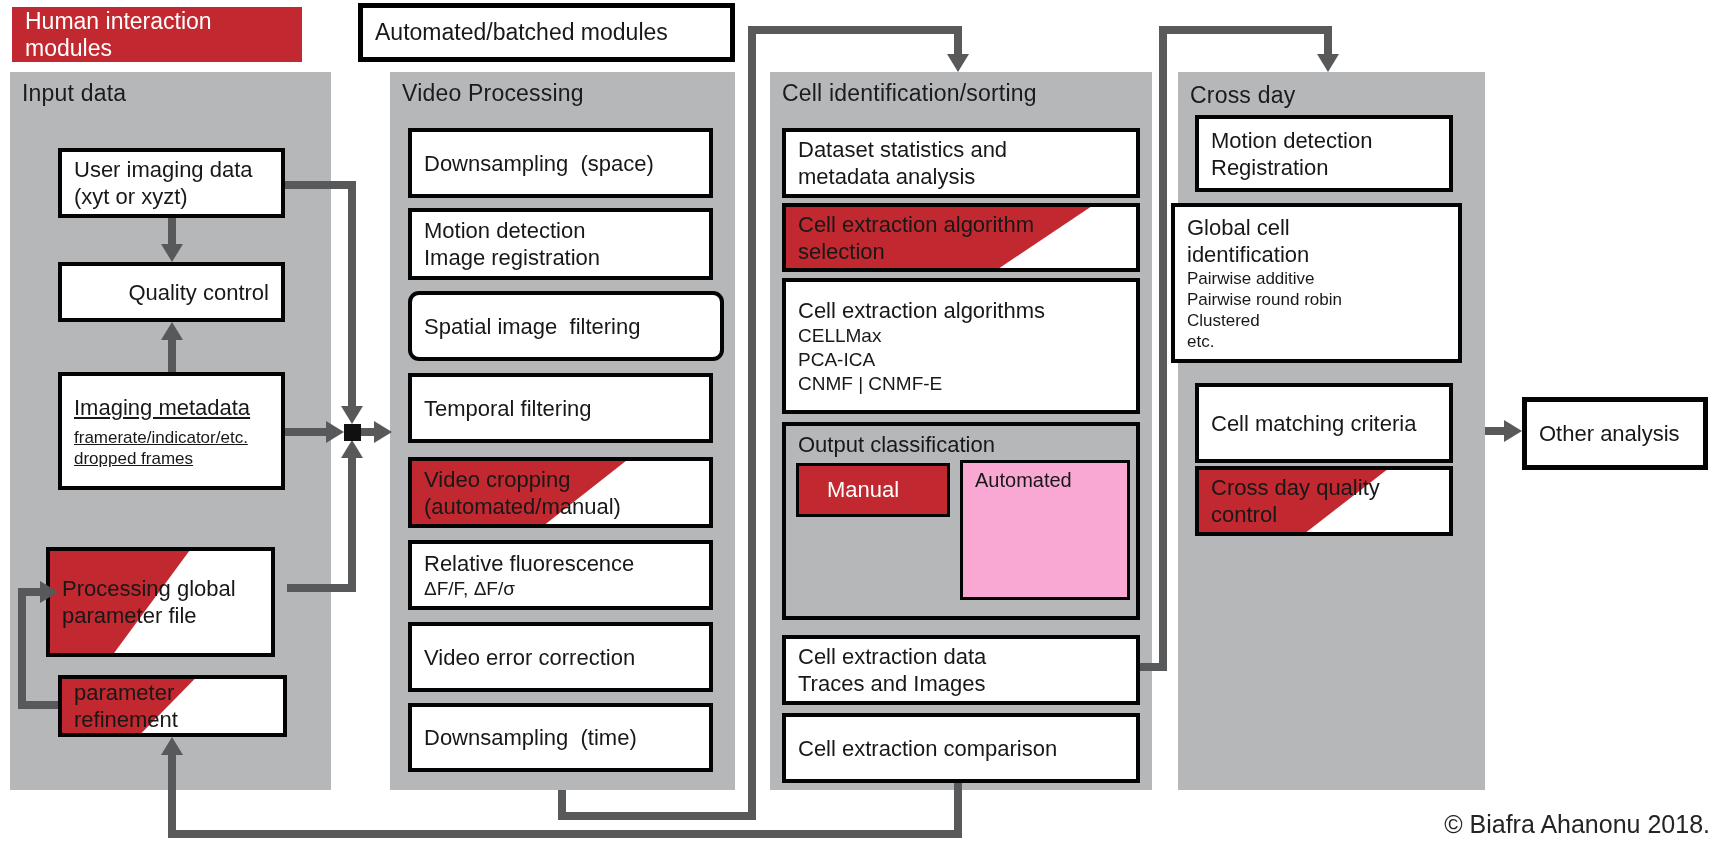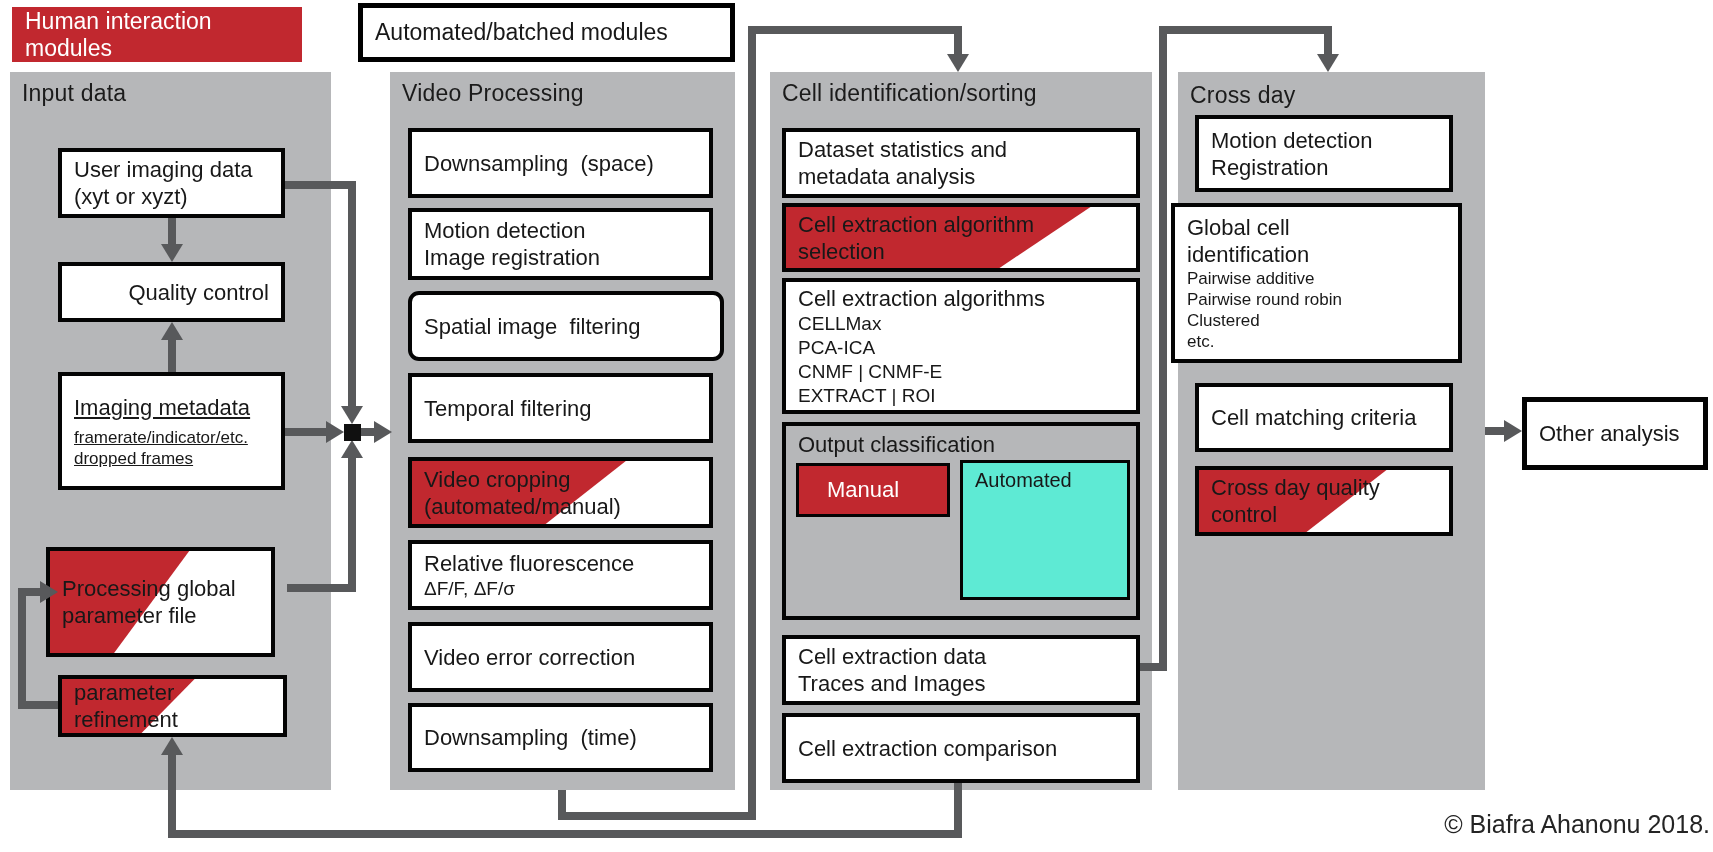--- a/index.html
+++ b/index.html
@@ -25,21 +25,21 @@
   .diag.da{clip-path:polygon(0 0,63% 0,29% 100%,0 100%);}
   .diag.db{clip-path:polygon(0 0,60% 0,36% 100%,0 100%);}
   .diag.dc{clip-path:polygon(0 0,72% 0,45% 100%,0 100%);}
   .diag.dd{clip-path:polygon(0 0,87% 0,61% 100%,0 100%);}
   .diag.de{clip-path:polygon(0 0,75% 0,43% 100%,0 100%);}
 
   .outer-gray{position:absolute;background:#b6b7b9;border:4px solid #040404;box-sizing:border-box;
               padding:6px 12px;font-size:22px;}
   .manual{position:absolute;background:#c1282f;border:3px solid #040404;box-sizing:border-box;color:#fff;
           display:flex;align-items:center;padding-left:28px;font-size:22px;}
-  .automated{position:absolute;background:#5eead4;border:3px solid #040404;box-sizing:border-box;
+  .automated{position:absolute;background:#f9a8d4;border:3px solid #040404;box-sizing:border-box;
           padding:6px 0 0 12px;font-size:20px;}
 
   .ln{position:absolute;background:#58595b;}
   .hd{position:absolute;width:0;height:0;}
   .hd.down{border-left:11px solid transparent;border-right:11px solid transparent;border-top:18px solid #58595b;}
   .hd.up{border-left:11px solid transparent;border-right:11px solid transparent;border-bottom:18px solid #58595b;}
   .hd.right{border-top:11px solid transparent;border-bottom:11px solid transparent;border-left:18px solid #58595b;}
   .jn{position:absolute;left:344px;top:424px;width:17px;height:17px;background:#101010;}
 
   .copyright{position:absolute;left:1385px;top:810px;width:325px;text-align:right;font-size:25px;color:#242424;}
@@ -126,21 +126,20 @@
   <div class="box" style="left:782px;top:203px;width:358px;height:69px;">
     <div class="diag dd"></div>
     <span class="t">Cell extraction algorithm</span>
     <span class="t">selection</span>
   </div>
   <div class="box" style="left:782px;top:278px;width:358px;height:136px;">
     <span class="t">Cell extraction algorithms</span>
     <span class="m">CELLMax</span>
     <span class="m">PCA-ICA</span>
     <span class="m">CNMF | CNMF-E</span>
-    <span class="m">EXTRACT | ROI</span>
   </div>
   <div class="outer-gray" style="left:782px;top:422px;width:358px;height:198px;">
     <span>Output classification</span>
   </div>
   <div class="manual" style="left:796px;top:463px;width:154px;height:54px;">
     <span>Manual</span>
   </div>
   <div class="automated" style="left:960px;top:460px;width:170px;height:140px;">
     <span>Automated</span>
   </div>
@@ -157,21 +156,21 @@
     <span class="t">Registration</span>
   </div>
   <div class="box" style="left:1171px;top:203px;width:291px;height:160px;">
     <span class="t">Global cell</span>
     <span class="t">identification</span>
     <span class="s">Pairwise additive</span>
     <span class="s">Pairwise round robin</span>
     <span class="s">Clustered</span>
     <span class="s">etc.</span>
   </div>
-  <div class="box" style="left:1195px;top:383px;width:258px;height:69px;">
+  <div class="box" style="left:1195px;top:383px;width:258px;height:80px;">
     <span class="t">Cell matching criteria</span>
   </div>
   <div class="box" style="left:1195px;top:466px;width:258px;height:70px;">
     <div class="diag de"></div>
     <span class="t">Cross day quality</span>
     <span class="t">control</span>
   </div>
 
   <div class="box" style="left:1522px;top:397px;width:186px;height:73px;border-width:5px;">
     <span class="t">Other analysis</span>

